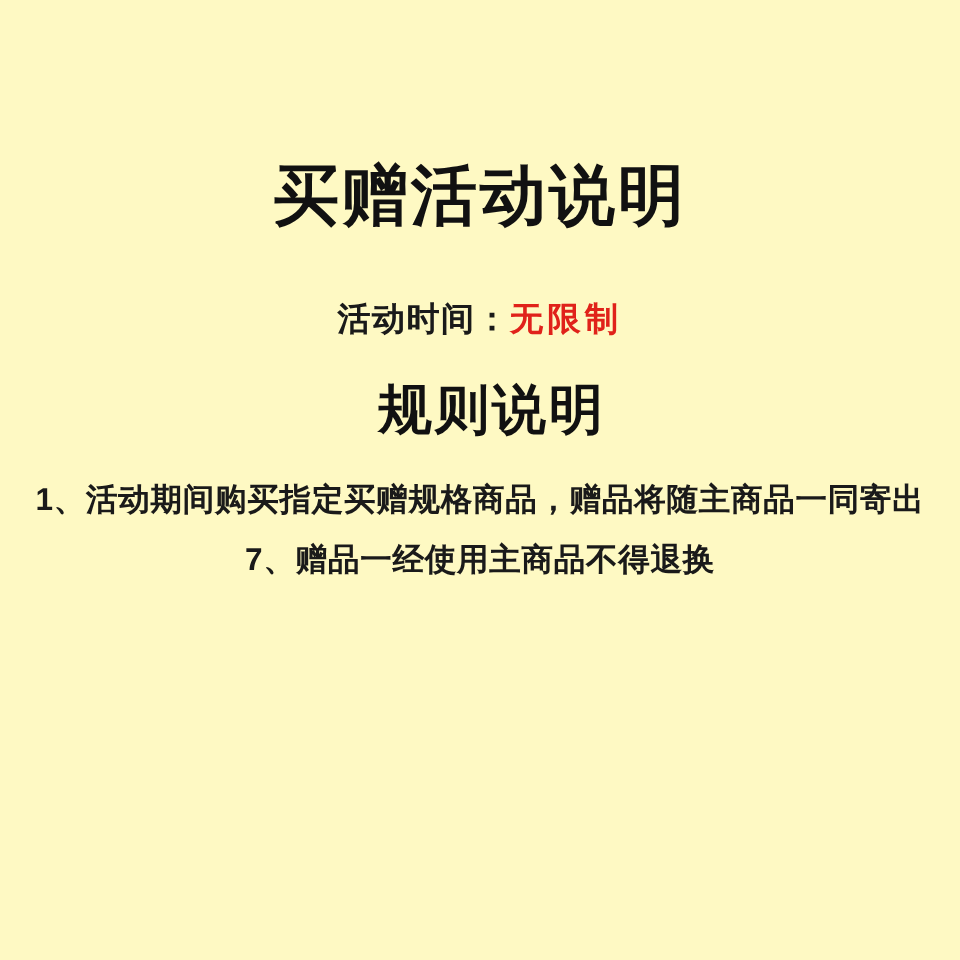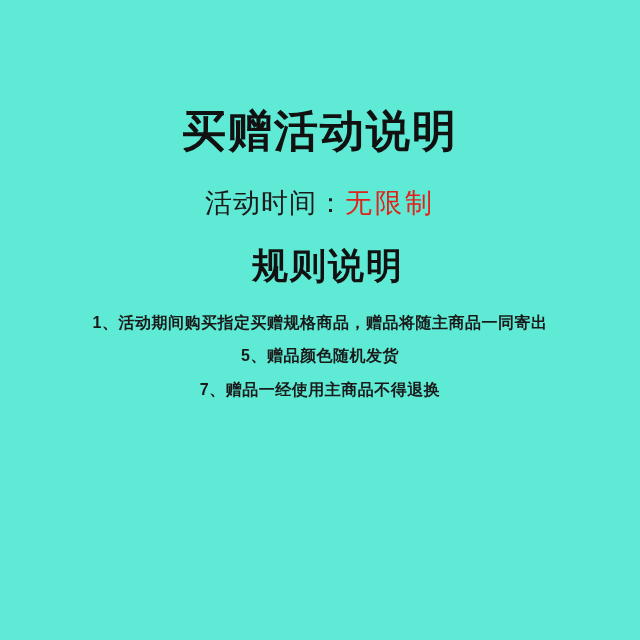--- a/index.html
+++ b/index.html
@@ -4,41 +4,41 @@
 <style>
   html, body {
     margin: 0;
     padding: 0;
     background: #ffffff;
   }
   .page {
     position: relative;
     width: 640px;
     height: 640px;
-    background: #5eead4;
+    background: #fef9c3;
     overflow: hidden;
     font-family: "Liberation Sans", "DejaVu Sans", sans-serif;
     color: #1a1a1a;
     display: flex;
     flex-direction: column;
     align-items: center;
     text-align: center;
   }
   .main-title {
     margin-top: 106px;
     font-size: 44px;
     font-weight: 700;
     letter-spacing: 2px;
     color: #111111;
     line-height: 1.15;
   }
   .activity-time {
-    margin-top: 28px;
-    font-size: 27px;
-    font-weight: 400;
+    margin-top: 41px;
+    font-size: 22px;
+    font-weight: 700;
     letter-spacing: 1px;
     color: #1a1a1a;
   }
   .activity-time .highlight {
     color: #e0221a;
     letter-spacing: 3px;
   }
   .section-title {
     margin-top: 24px;
     font-size: 36px;
@@ -46,21 +46,21 @@
     letter-spacing: 2px;
     color: #111111;
     line-height: 1.15;
     margin-left: 16px;
   }
   .rules {
     margin-top: 26px;
     width: 600px;
   }
   .rule-item {
-    font-size: 16px;
+    font-size: 21px;
     font-weight: 600;
     line-height: 1.4;
     letter-spacing: 0.5px;
     color: #1a1a1a;
     margin-bottom: 11px;
     white-space: nowrap;
   }
 </style>
 </head>
 <body>
@@ -70,17 +70,16 @@
   <div class="main-title">买赠活动说明</div>
 
   <div class="activity-time">
     <span>活动时间：</span><span class="highlight">无限制</span>
   </div>
 
   <div class="section-title">规则说明</div>
 
   <div class="rules">
     <div class="rule-item">1、活动期间购买指定买赠规格商品，赠品将随主商品一同寄出</div>
-    <div class="rule-item">5、赠品颜色随机发货</div>
     <div class="rule-item">7、赠品一经使用主商品不得退换</div>
   </div>
 
 </div>
 
 </body></html>

